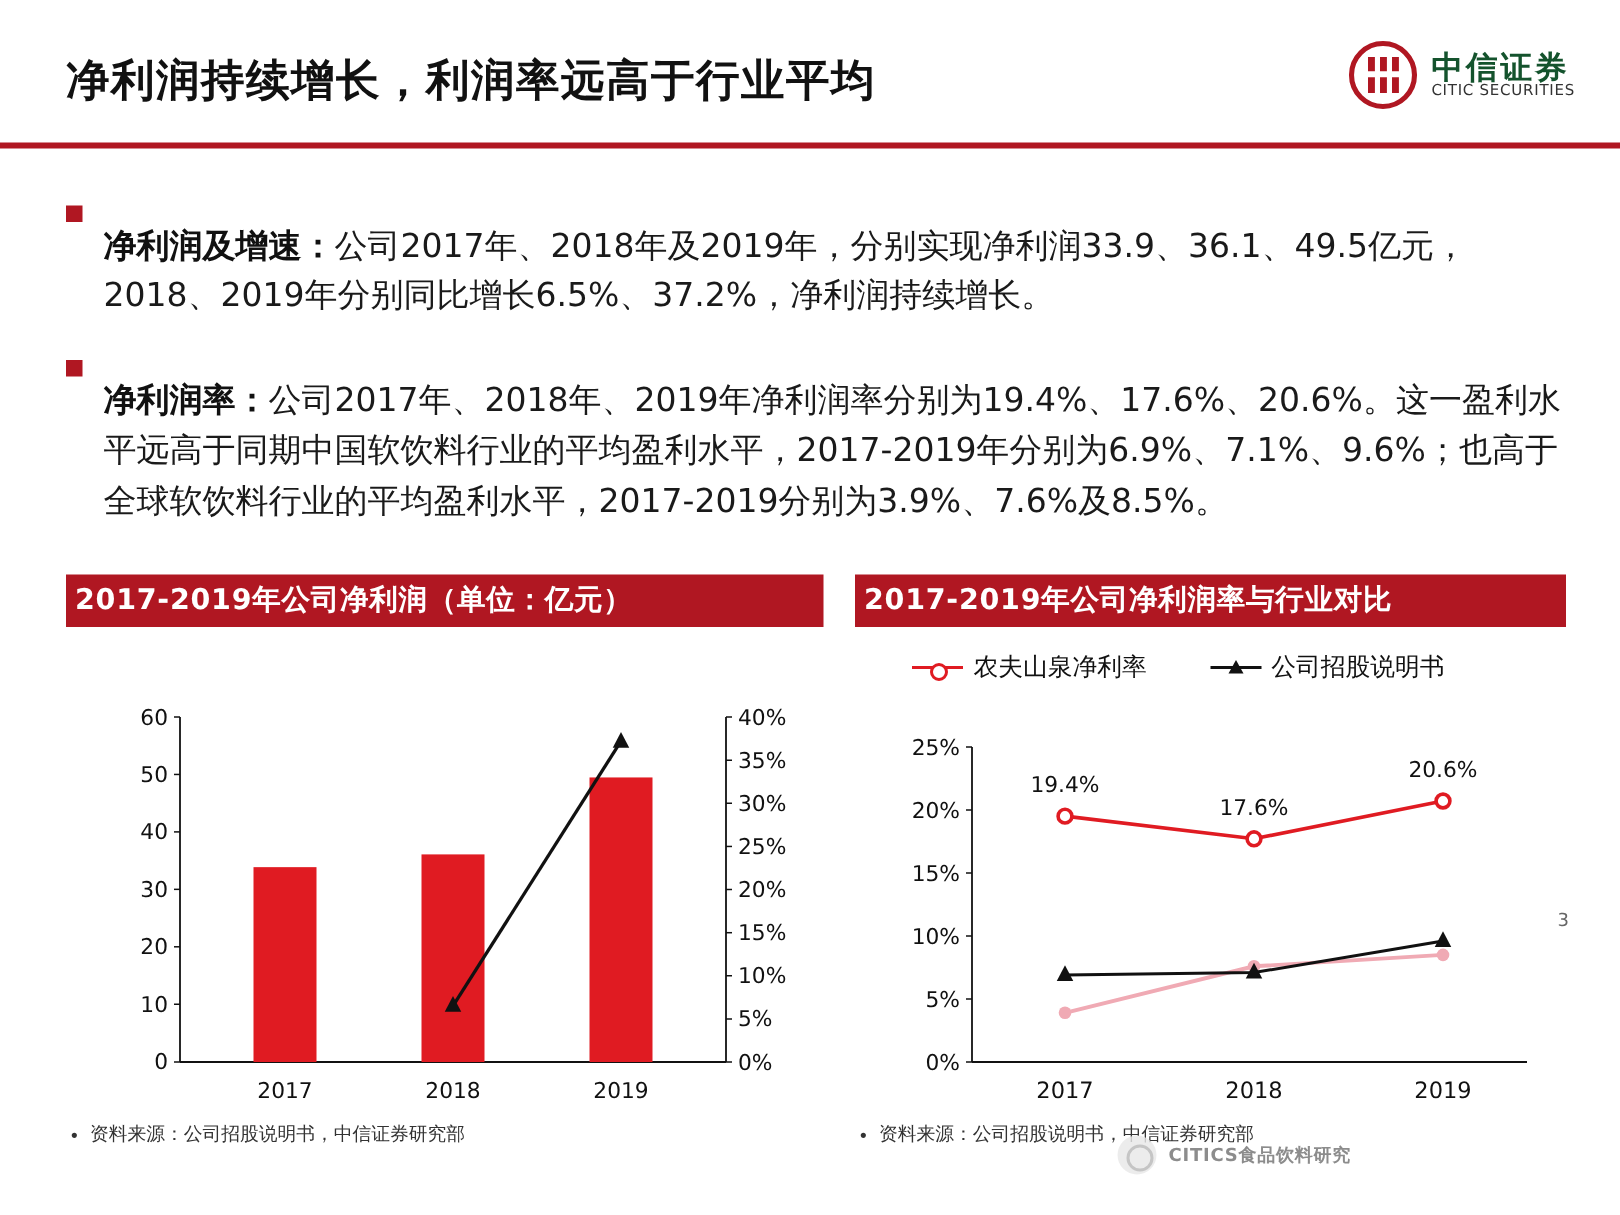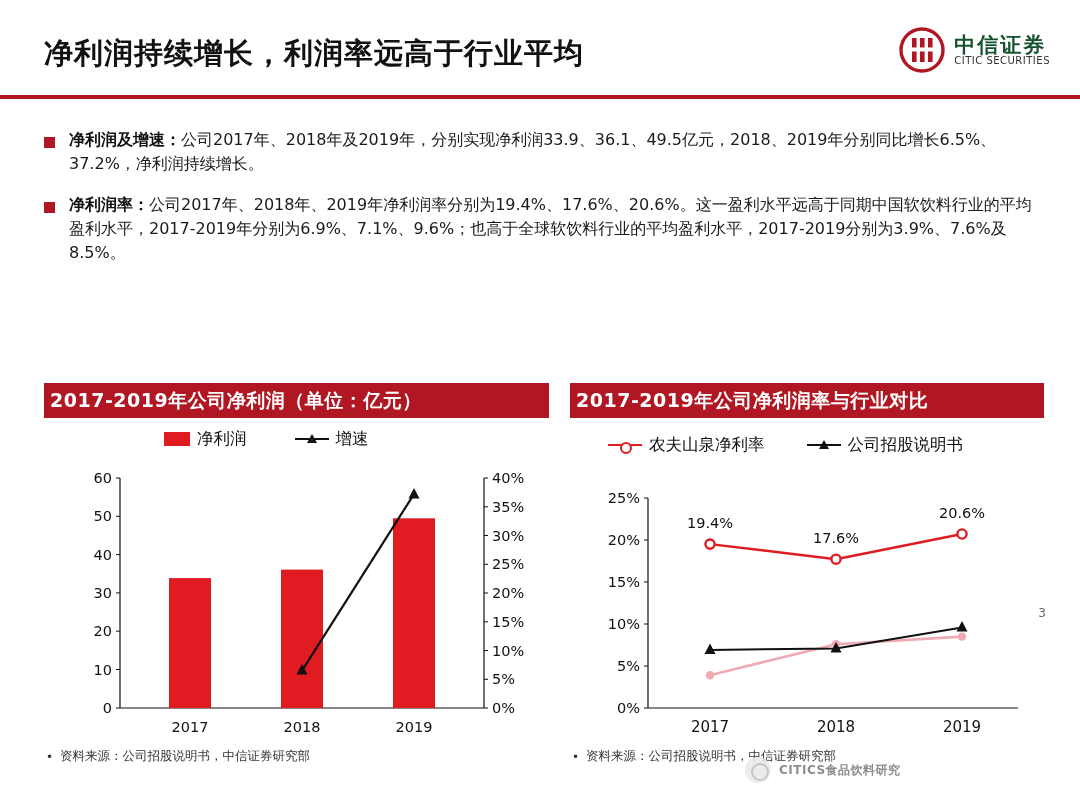--- a/index.html
+++ b/index.html
@@ -30,21 +30,21 @@
   }
   .logo-mark{width:46px;height:46px;position:relative;}
   .logo-text{display:flex;flex-direction:column;justify-content:center;line-height:1.05;}
   .logo-cn{font-size:21px;font-weight:bold;color:#14532d;letter-spacing:2px;}
   .logo-en{font-size:10px;color:#333;letter-spacing:0.5px;text-align:right;}
 
   
   .bullets{position:absolute;left:44px;top:128px;width:1000px;}
   .bullet{display:flex;align-items:flex-start;margin-bottom:16px;}
   .bullet-sq{width:11px;height:11px;background:#b01722;margin:9px 14px 0 0;flex:0 0 auto;}
-  .bullet-txt{font-size:16px;line-height:1.52;color:#1a1a1a;}
+  .bullet-txt{font-size:22px;line-height:1.52;color:#1a1a1a;margin-top:20px;}
   .bullet-txt b{font-weight:bold;color:#111;}
 
   
   .panel{position:absolute;}
   .panel-title{
     background:#b01722;color:#fff;font-size:19px;font-weight:bold;
     height:35px;line-height:35px;padding-left:6px;letter-spacing:0.5px;
     white-space:nowrap;overflow:hidden;
   }
   .panel-body{background:#fff;position:relative;}
@@ -124,30 +124,20 @@
       <div class="bullet-txt">
         <b>净利润率：</b><span>公司2017年、2018年、2019年净利润率分别为19.4%、17.6%、20.6%。这一盈利水平远高于同期中国软饮料行业的平均盈利水平，2017-2019年分别为6.9%、7.1%、9.6%；也高于全球软饮料行业的平均盈利水平，2017-2019分别为3.9%、7.6%及8.5%。</span>
       </div>
     </div>
   </div>
 
   <div class="panel" id="panel-left">
     <div class="panel-title">2017-2019年公司净利润（单位：亿元）</div>
     <div class="panel-body">
 
-      <div class="legend" style="position:absolute;left:120px;top:10px;gap:48px;">
-        <span class="legend-item">
-          <i class="lg-bar"></i>
-          <span>净利润</span>
-        </span>
-        <span class="legend-item">
-          <i class="lg-line"></i>
-          <span>增速</span>
-        </span>
-      </div>
 
       <svg width="505" height="305" viewBox="0 0 505 305" style="position:absolute;left:0;top:40px;">
 
         <line x1="76" y1="20" x2="76" y2="250" stroke="#111" stroke-width="1.2"></line>
         <line x1="76" y1="250" x2="440" y2="250" stroke="#111" stroke-width="1.2"></line>
         <line x1="440" y1="20" x2="440" y2="250" stroke="#111" stroke-width="1.2"></line>
 
         <g class="axis-label" font-size="14.5" fill="#111" text-anchor="end" font-family="DejaVu Sans, sans-serif">
           <text x="68" y="25">60</text>
           <text x="68" y="63.3">50</text>

